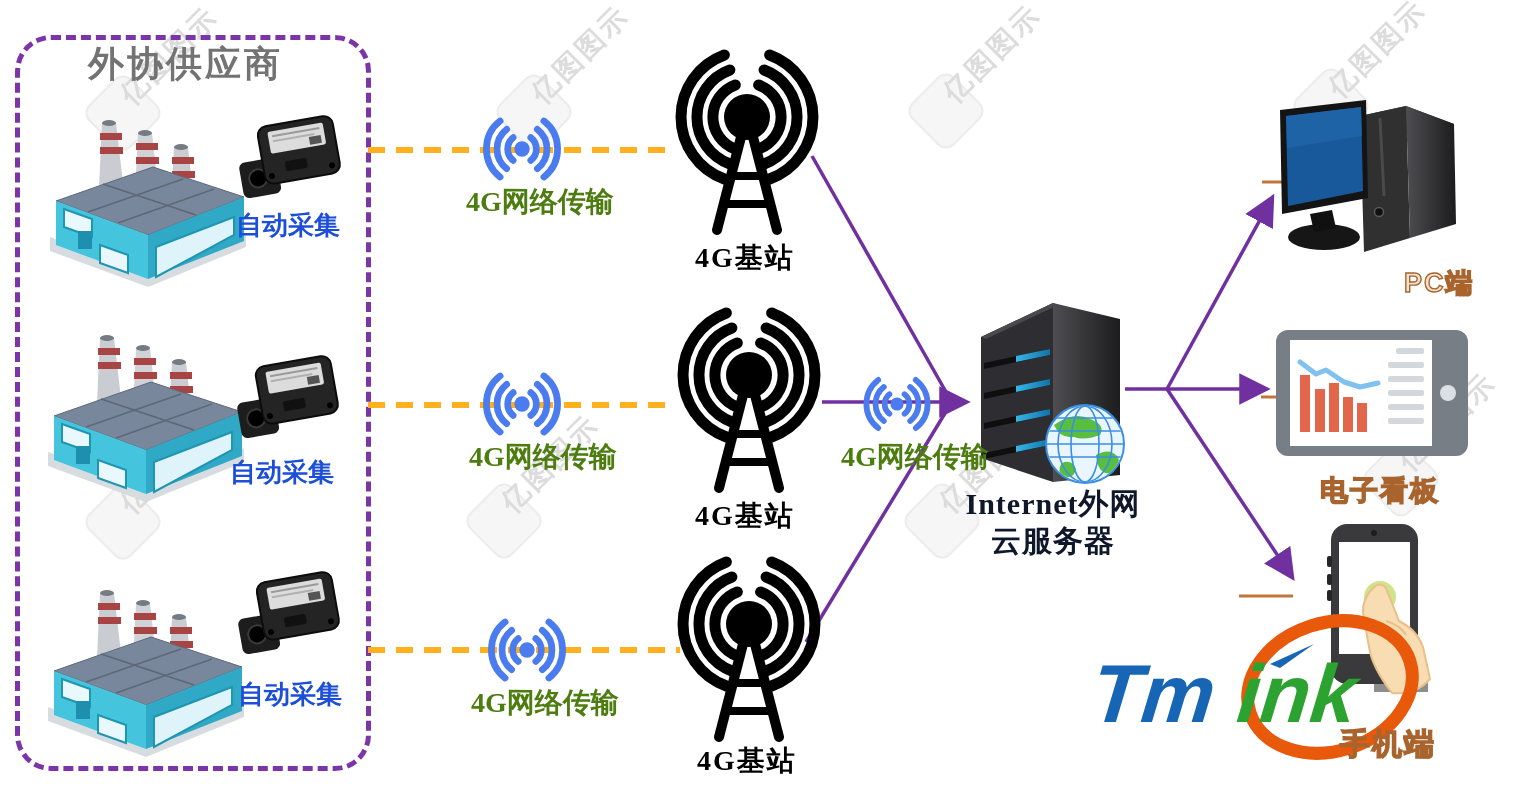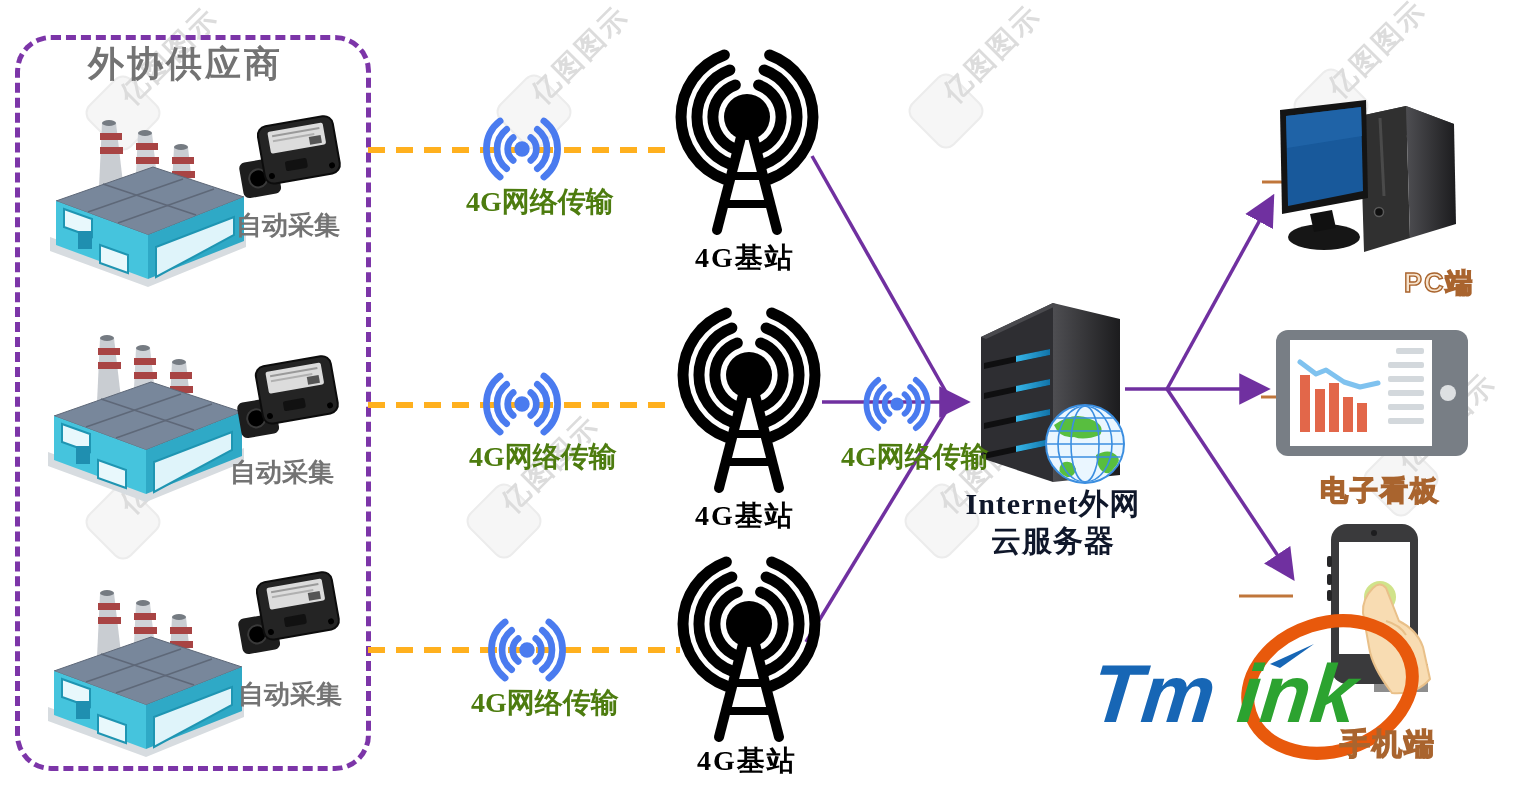--- a/index.html
+++ b/index.html
@@ -17,21 +17,21 @@
   
   .dash-orange{position:absolute;height:6px;z-index:1;
     background:repeating-linear-gradient(90deg,#FFB01E 0 17px,transparent 17px 28px);}
   
   .supplier-border{position:absolute;left:15px;top:35px;width:346px;height:726px;
     border:5px dashed #7C35A8;border-radius:36px;z-index:1;}
   .supplier-title{position:absolute;left:88px;top:40px;font-size:36px;font-weight:bold;
     color:#737373;letter-spacing:3px;z-index:4;}
   
   .lbl{position:absolute;z-index:4;font-weight:bold;white-space:nowrap;}
-  .lbl-collect{font-size:26px;color:#737373;}
+  .lbl-collect{font-size:26px;color:#1d4ed8;}
   .lbl-trans{font-size:28px;color:#4d7c0f;margin-left:25px;}
   .lbl-station{font-size:28px;color:#000000;letter-spacing:2px;}
   .lbl-server{font-size:30px;color:#0f172a;text-align:center;width:230px;letter-spacing:1px;}
   .lbl-hollow{font-size:28px;color:#F6E3CD;-webkit-text-stroke:1.4px #A9642E;
     font-family:"Liberation Sans", sans-serif;letter-spacing:2px;}
   .icon{position:absolute;z-index:3;}
   .z2{z-index:2;}
   .z5{z-index:5;}
   
   .logo-text{font-family:"Liberation Sans", sans-serif;font-weight:bold;font-style:italic;}

